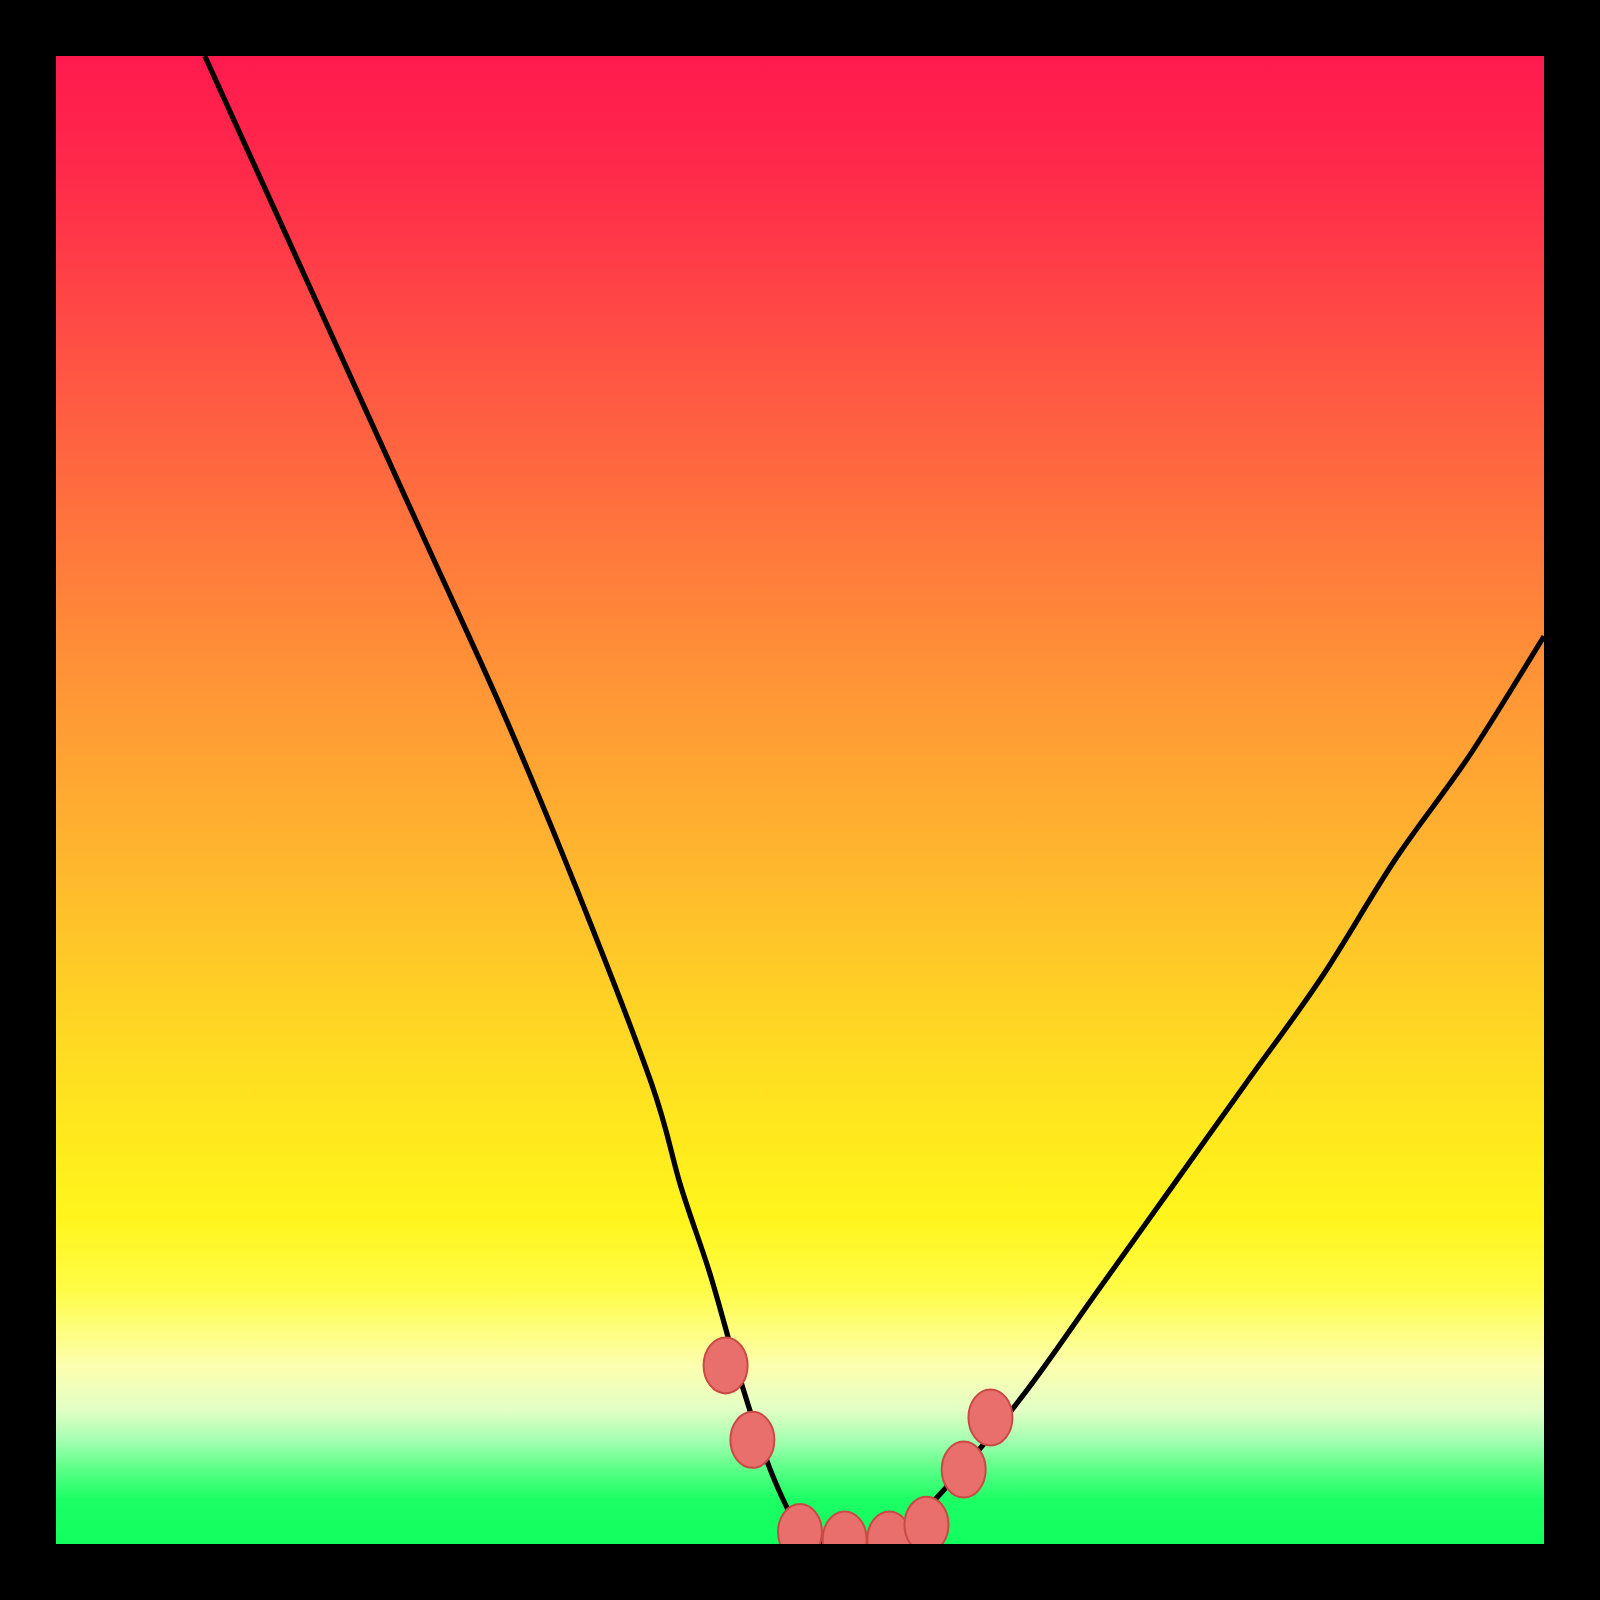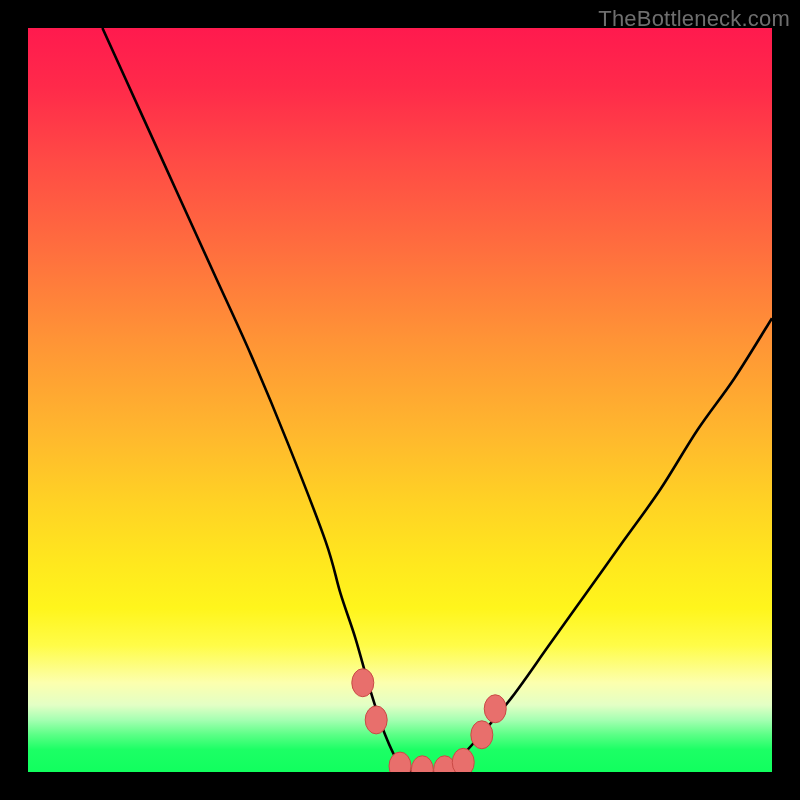--- a/index.html
+++ b/index.html
@@ -58,21 +58,20 @@
     left: 0;
     top: 0;
     width: 744px;
     height: 744px;
   }
 </style>
 </head>
 <body>
 
 <div class="frame">
-  <div class="watermark">TheBottleneck.com</div>
   <div class="plot">
     <svg class="curve" viewBox="0 0 744 744" preserveAspectRatio="none">
       <path id="curve-path" fill="none" stroke-width="2.6" d="M 74.4,0 C 80.60000000000001,13.640000000000006 99.19999999999999,54.560000000000045 111.6,81.84000000000003 C 124,109.12000000000002 136.4,136.39999999999995 148.8,163.67999999999995 C 161.20000000000002,190.95999999999995 173.6,218.23999999999998 186,245.51999999999998 C 198.4,272.79999999999995 210.79999999999998,298.84 223.2,327.35999999999996 C 235.6,355.87999999999994 247.99999999999997,385.64 260.4,416.64 C 272.79999999999995,447.64 288.92,488.56 297.6,513.36 C 306.28000000000003,538.1600000000001 307.52,549.32 312.47999999999996,565.44 C 317.43999999999994,581.5600000000001 322.4,593.96 327.36,610.08 C 332.32000000000005,626.2 337.28000000000003,646.04 342.24,662.16 C 347.2,678.28 352.16,694.4 357.12,706.8 C 362.08,719.1999999999999 367.04,730.3599999999999 372,736.56 C 376.96,742.76 381.91999999999996,742.76 386.88,744 C 391.84000000000003,745.24 398.04,744 401.76000000000005,744 C 405.4800000000001,744 405.4800000000001,745.24 409.20000000000005,744 C 412.92,742.76 417.88,741.52 424.08,736.56 C 430.28,731.5999999999999 436.47999999999996,725.4 446.4,714.24 C 456.32,703.08 471.20000000000005,685.72 483.6,669.6 C 496,653.48 508.4,634.88 520.8,617.52 C 533.1999999999999,600.16 545.6,582.8000000000001 558,565.44 C 570.4,548.08 582.8000000000001,530.72 595.2,513.36 C 607.6,496 620,479.88 632.4,461.28 C 644.8,442.67999999999995 657.2,420.36 669.6,401.76 C 682,383.15999999999997 694.4,368.28 706.8,349.68 C 719.1999999999999,331.08000000000004 737.8,300.08000000000004 744,290.16" stroke="#000000"></path>
       <g id="marker-group">
           <ellipse cx="334.8" cy="654.72" rx="11" ry="14" fill="#e86f6c" stroke="#c94a45" stroke-width="1"></ellipse>
           <ellipse cx="348.192" cy="691.92" rx="11" ry="14" fill="#e86f6c" stroke="#c94a45" stroke-width="1"></ellipse>
           <ellipse cx="372" cy="738.048" rx="11" ry="14" fill="#e86f6c" stroke="#c94a45" stroke-width="1"></ellipse>
           <ellipse cx="394.32" cy="741.768" rx="11" ry="14" fill="#e86f6c" stroke="#c94a45" stroke-width="1"></ellipse>
           <ellipse cx="416.64000000000004" cy="741.768" rx="11" ry="14" fill="#e86f6c" stroke="#c94a45" stroke-width="1"></ellipse>
           <ellipse cx="435.23999999999995" cy="734.328" rx="11" ry="14" fill="#e86f6c" stroke="#c94a45" stroke-width="1"></ellipse>

